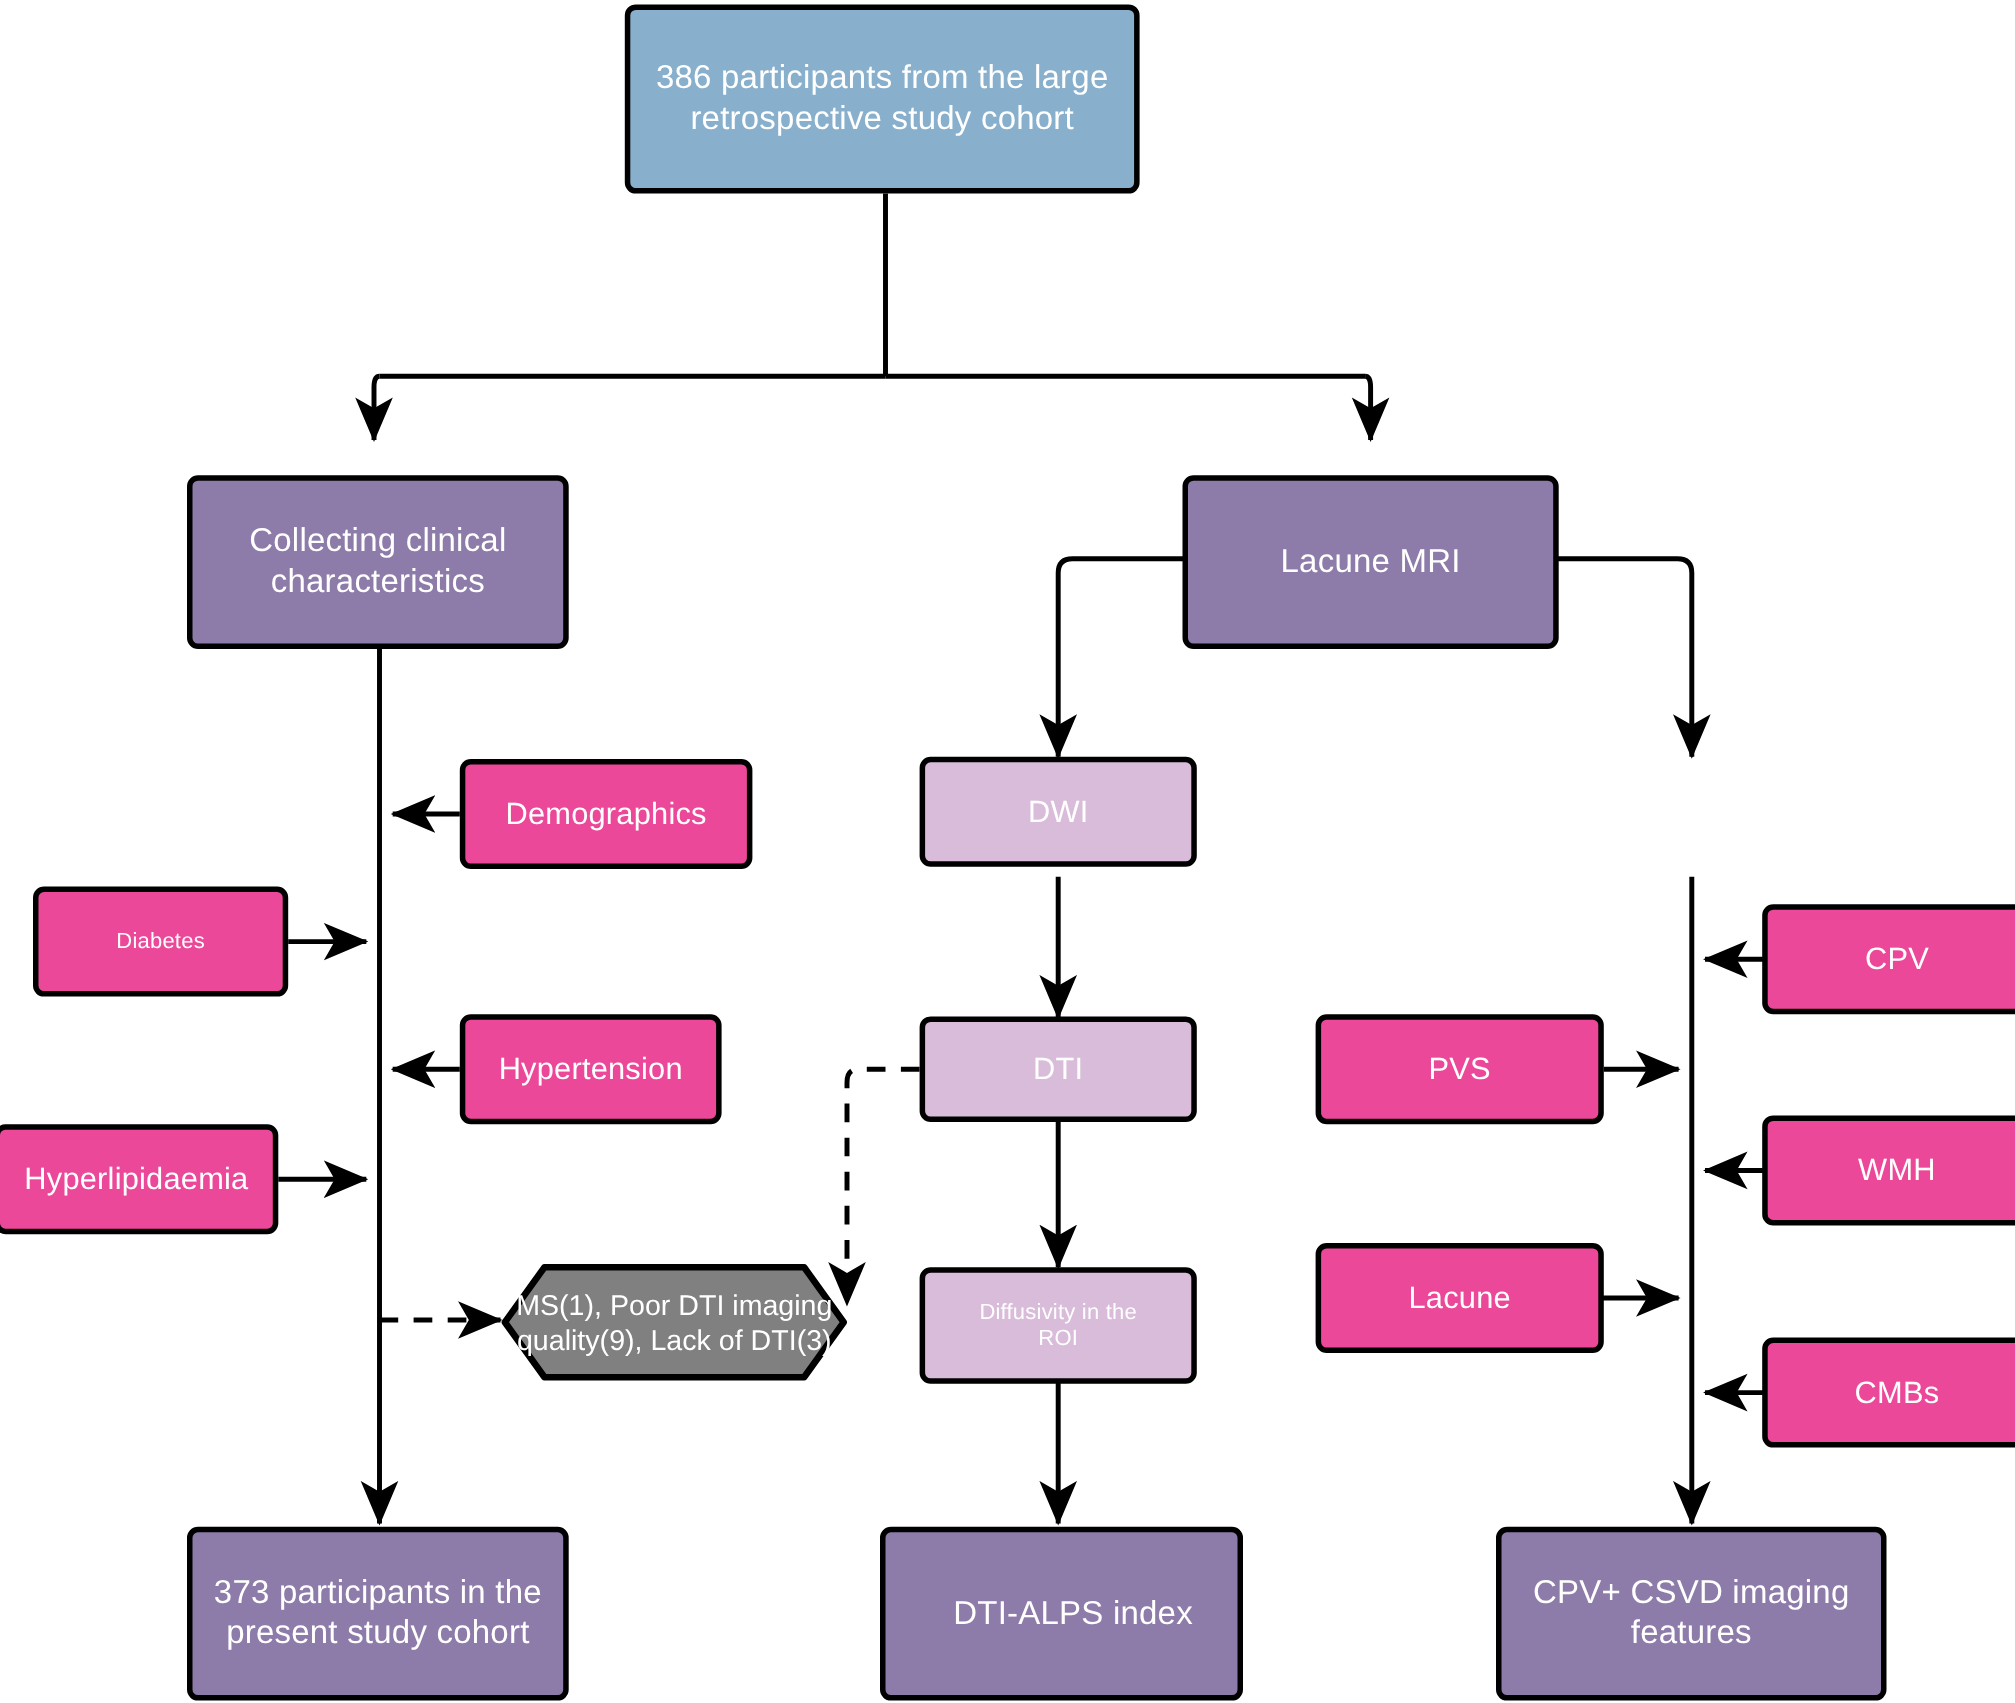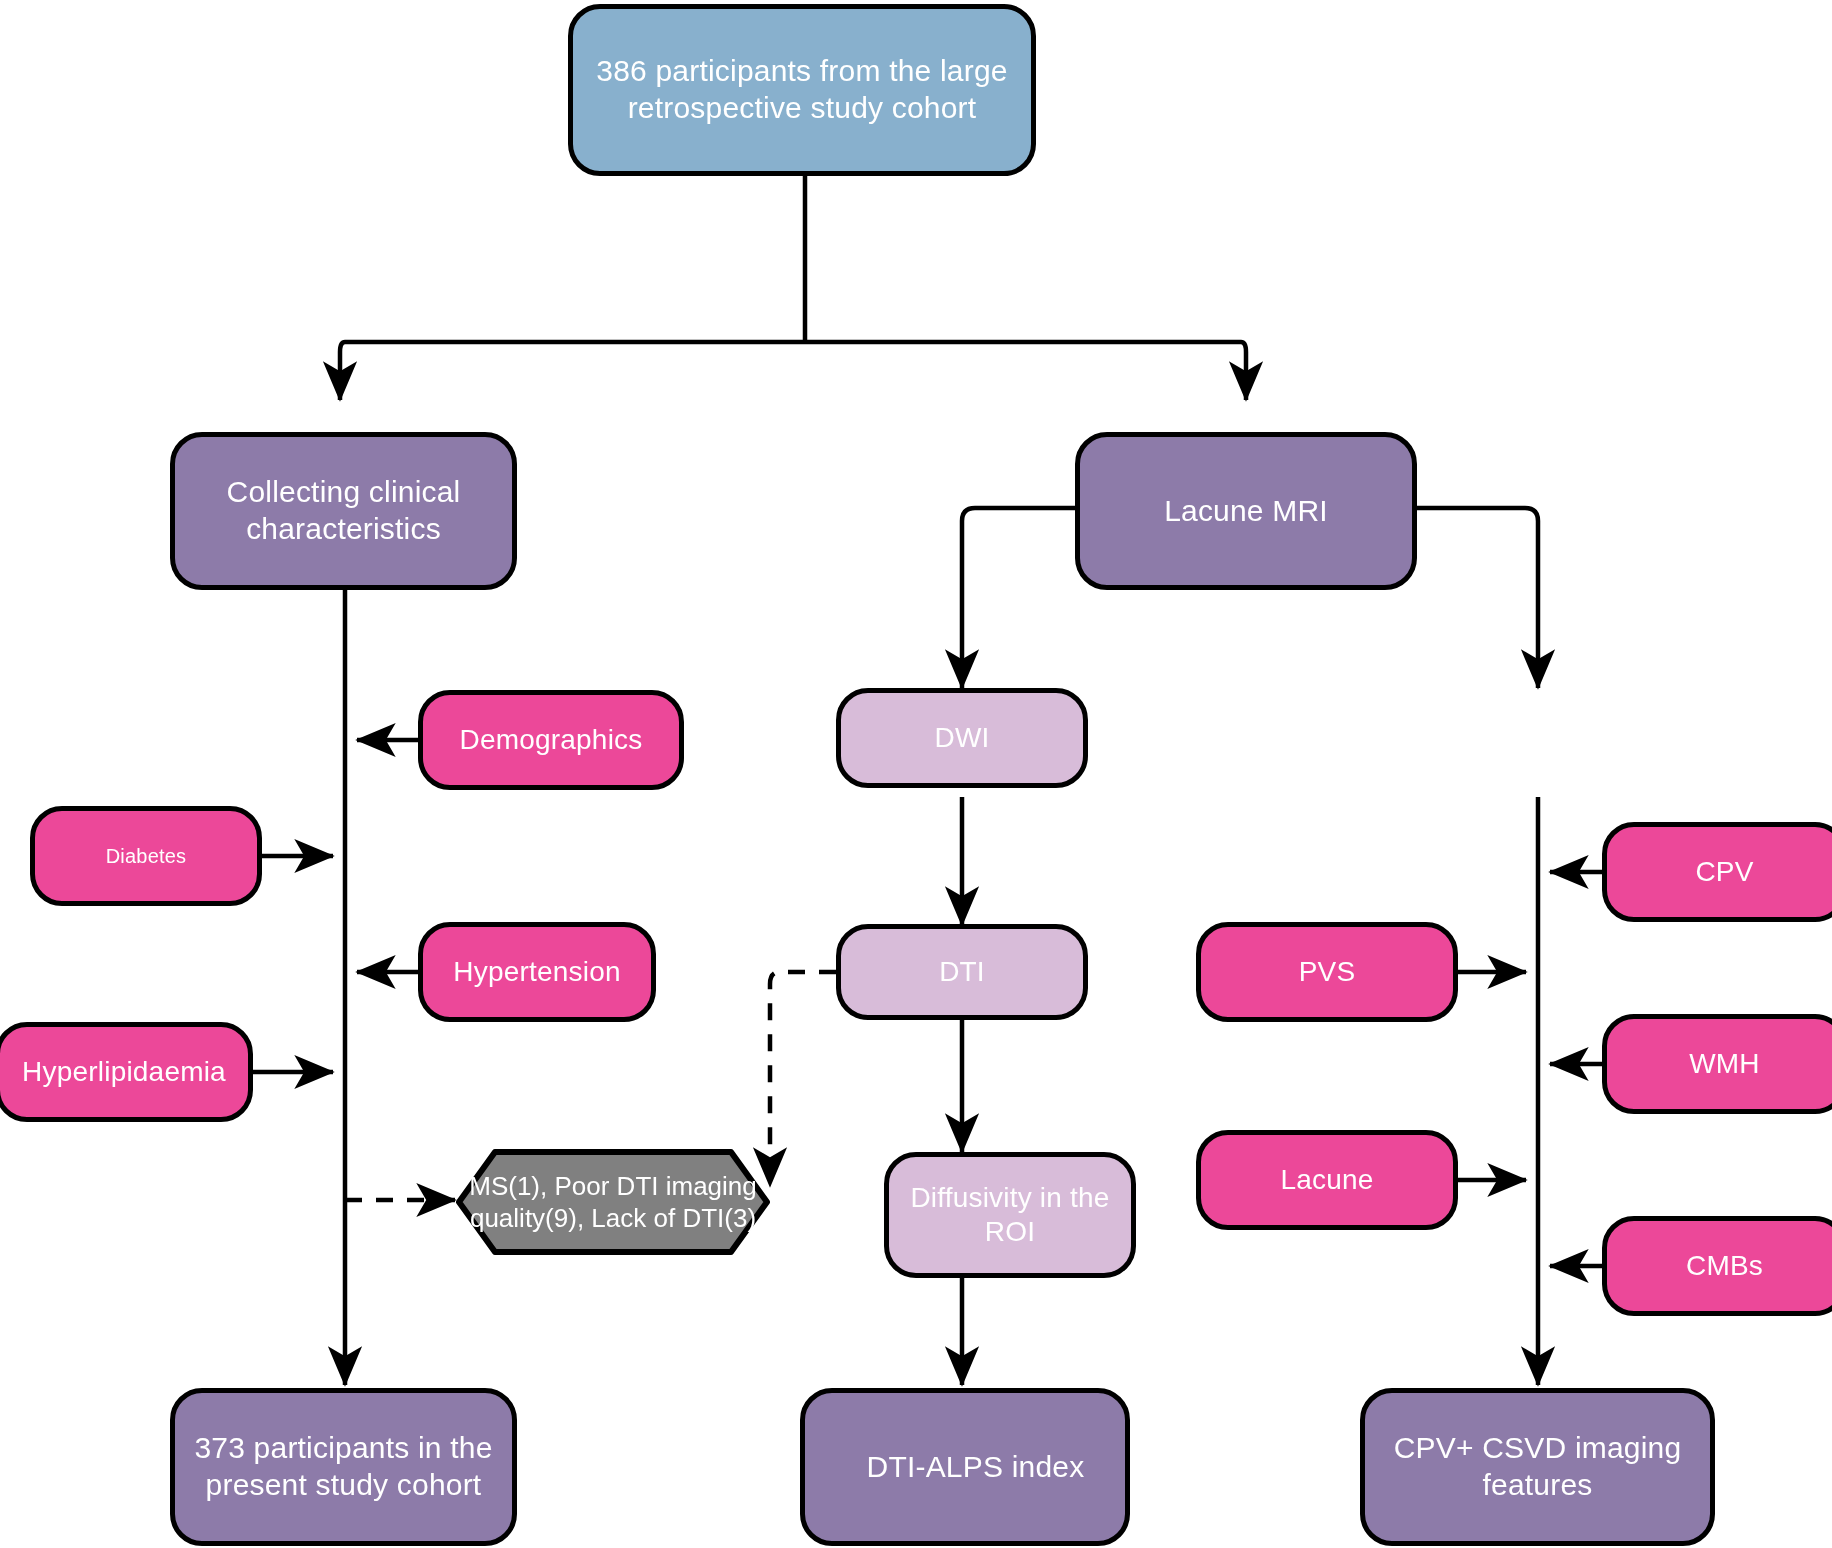--- a/index.html
+++ b/index.html
@@ -21,21 +21,21 @@
     position: absolute;
     left: 0;
     top: 0;
     width: 1832px;
     height: 1548px;
   }
   .node {
     position: absolute;
     box-sizing: border-box;
     border: 5px solid #000000;
-    border-radius: 32px;
+    border-radius: 10px;
     display: flex;
     align-items: center;
     justify-content: center;
     text-align: center;
     color: #ffffff;
     line-height: 1.22;
     letter-spacing: 0.2px;
     padding: 4px 10px;
     white-space: pre-line;
     z-index: 3;
@@ -138,21 +138,21 @@
   <div class="node red" style="left:30px; top:806px; width:232px; height:100px; font-size:20px;">Diabetes</div>
 
   <div class="node red" style="left:418px; top:922px; width:238px; height:100px; font-size:28px;">Hypertension</div>
 
   <div class="node red" style="left:-5px; top:1022px; width:258px; height:100px; font-size:28px;">Hyperlipidaemia</div>
 
   <div class="node lilac" style="left:836px; top:688px; width:252px; height:100px; font-size:28px;">DWI</div>
 
   <div class="node lilac" style="left:836px; top:924px; width:252px; height:96px; font-size:28px;">DTI</div>
 
-  <div class="node lilac" style="left:836px; top:1152px; width:252px; height:126px; font-size:28px;margin-left:48px;">Diffusivity in the
+  <div class="node lilac" style="left:836px; top:1152px; width:252px; height:106px; font-size:20px;">Diffusivity in the
 ROI</div>
 
 
   <div class="node red" style="left:1602px; top:822px; width:245px; height:100px; font-size:28px;">CPV</div>
 
   <div class="node red" style="left:1196px; top:922px; width:262px; height:100px; font-size:28px;">PVS</div>
 
   <div class="node red" style="left:1602px; top:1014px; width:245px; height:100px; font-size:28px;">WMH</div>
 
   <div class="node red" style="left:1196px; top:1130px; width:262px; height:100px; font-size:28px;">Lacune</div>

